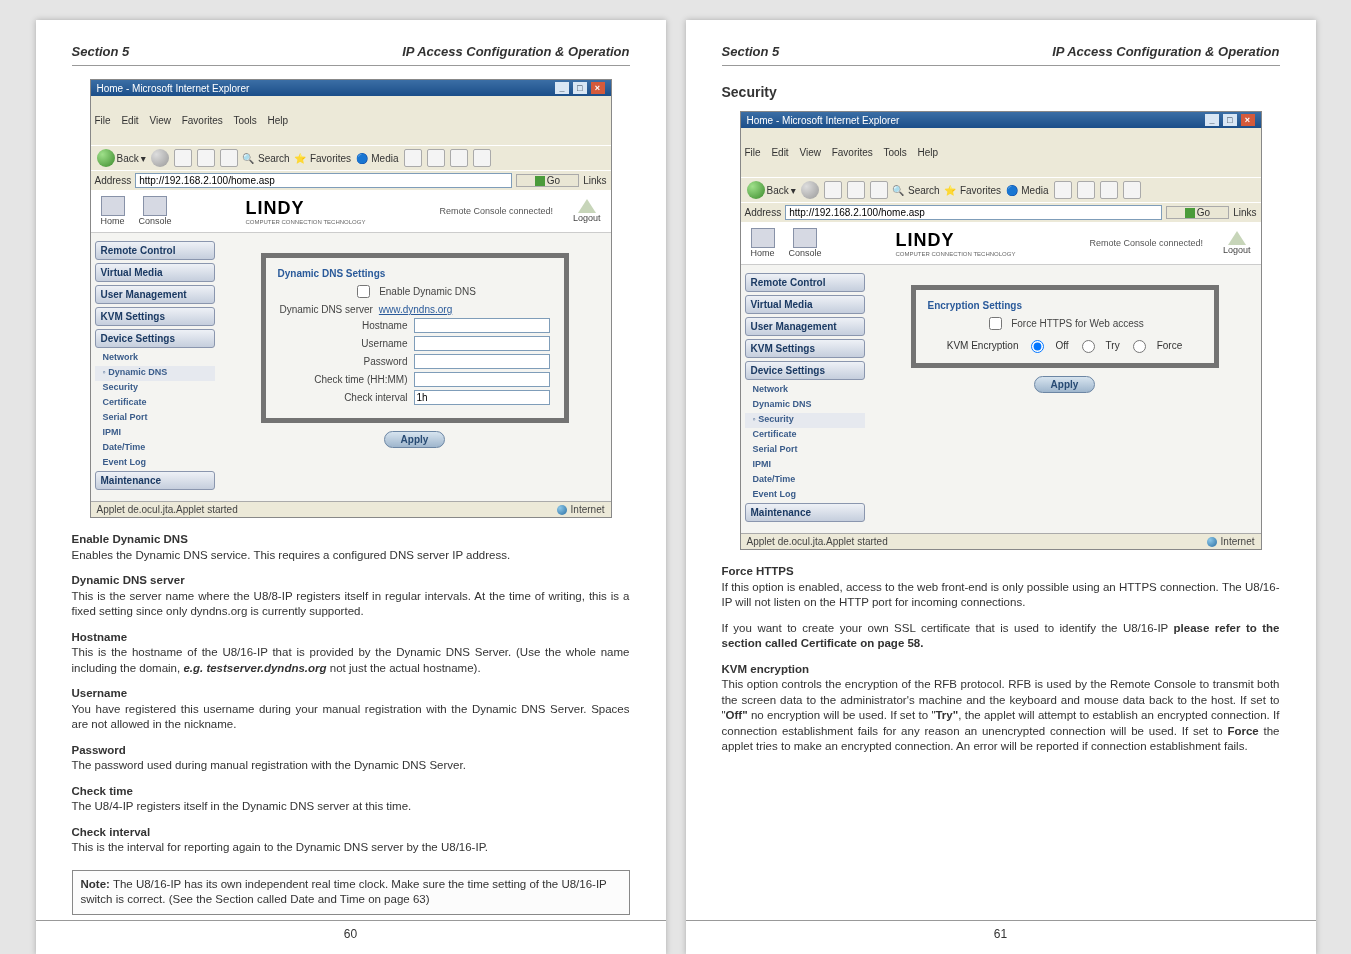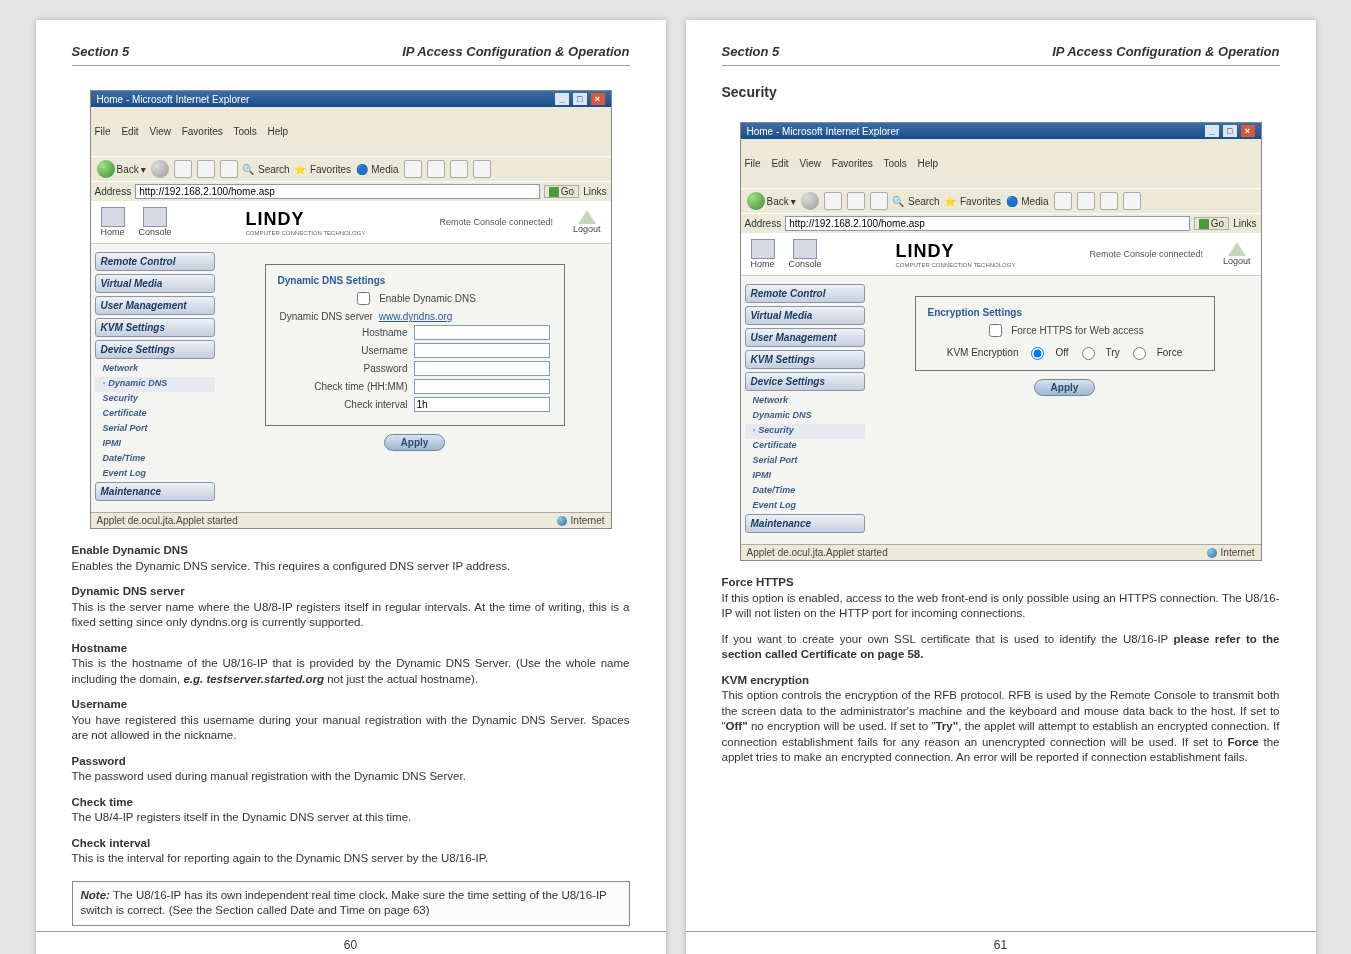--- a/index.html
+++ b/index.html
@@ -39,21 +39,21 @@
     font-weight: bold;
     font-size: 13px;
   }
   .header-right {
     font-style: italic;
     font-weight: bold;
     font-size: 13px;
   }
   .screenshot {
     border: 1px solid #888;
-    margin: 12px auto 14px auto;
+    margin: 1px auto 14px auto;
     width: 520px;
     font-size: 10px;
     background: #fff;
   }
   .ie-titlebar {
     background: linear-gradient(#3b6ea5, #1b4e89);
     color: #fff;
     padding: 2px 6px;
     display: flex;
     justify-content: space-between;
@@ -112,21 +112,21 @@
     gap: 4px;
     font-size: 10px;
   }
   .ie-address input {
     flex: 1;
     font-size: 10px;
     padding: 1px 3px;
     border: 1px solid #7f9db9;
   }
   .ie-address .go {
-    background: #e9e6d4; border: 1px solid #aaa; padding: 0 4px;
+    background: #e9e6d4; border: 1px solid #aaa; padding: 0 18px;
     display: inline-flex; align-items: center; gap: 2px;
   }
   .ie-address .go .sq { width: 10px; height: 10px; background: #4a9b3a; display: inline-block; }
   .app-body {
     display: flex;
     min-height: 260px;
     background: #f4f4f1;
   }
   .topbar {
     display: flex;
@@ -154,21 +154,20 @@
   }
   .topbar .logout-block {
     display: flex; flex-direction: column; align-items: center; font-size: 9px; color: #444;
   }
   .topbar .logout-shape {
     width: 0; height: 0; border-left: 9px solid transparent; border-right: 9px solid transparent; border-bottom: 14px solid #c7d5b9;
   }
   .sidebar {
     width: 120px;
     padding: 8px 4px;
-    font-style: italic;
   }
   .sidebar .item {
     background: linear-gradient(#eef1f6, #c5cedd);
     border: 1px solid #8a96ae;
     border-radius: 3px;
     padding: 3px 5px;
     margin-bottom: 3px;
     font-size: 10px;
     font-weight: bold;
     color: #1b3a63;
@@ -181,21 +180,21 @@
   }
   .sidebar .sub.active { background: #e6e9ef; }
   .main-panel {
     flex: 1;
     padding: 20px 12px;
     display: flex;
     justify-content: center;
     align-items: flex-start;
   }
   .fieldset {
-    border: 1px solid #737373;
+    border: 5px solid #737373;
     padding: 10px 14px;
     font-size: 10px;
     min-width: 270px;
   }
   .fieldset .legend {
     color: #2a5a9a;
     font-weight: bold;
     margin-top: -18px;
     margin-left: -6px;
     background: #f4f4f1;
@@ -240,21 +239,21 @@
   .para { font-size: 11.5px; line-height: 1.35; text-align: justify; margin: 0 0 10px 0; }
   .para .bold { font-weight: bold; }
   .note-box {
     border: 1px solid #888;
     background: #fcfcfc;
     padding: 6px 8px;
     font-size: 11.5px;
     line-height: 1.35;
     margin-top: 4px;
   }
-  .note-box .lbl { font-style: italic; font-weight: bold; }
+  .note-box .lbl { font-weight: bold; }
   .page-number {
     position: absolute;
     bottom: 14px;
     left: 0; right: 0;
     text-align: center;
     border-top: 1px solid #999;
     padding-top: 6px;
     font-size: 12px;
   }
   .radio-row { display: flex; gap: 8px; align-items: center; margin-top: 4px; }
@@ -392,21 +391,21 @@
         <span>Applet de.ocul.jta.Applet started</span>
         <span class="net">
             <span class="globe"></span>
             <span>Internet</span>
           </span>
       </div>
     </div>
 
     <p class="para"><span class="bold">Enable Dynamic DNS</span><br><span>Enables the Dynamic DNS service. This requires a configured DNS server IP address.</span></p>
     <p class="para"><span class="bold">Dynamic DNS server</span><br><span>This is the server name where the U8/8-IP registers itself in regular intervals. At the time of writing, this is a fixed setting since only dyndns.org is currently supported.</span></p>
-    <p class="para"><span class="bold">Hostname</span><br><span>This is the hostname of the U8/16-IP that is provided by the Dynamic DNS Server. (Use the whole name including the domain, </span><span class="bold" style="font-style:italic;">e.g. testserver.started.org</span><span> not just the actual hostname).</span></p>
+    <p class="para"><span class="bold">Hostname</span><br><span>This is the hostname of the U8/16-IP that is provided by the Dynamic DNS Server. (Use the whole name including the domain, </span><span class="bold" style="font-style:italic;">e.g. testserver.dyndns.org</span><span> not just the actual hostname).</span></p>
     <p class="para"><span class="bold">Username</span><br><span>You have registered this username during your manual registration with the Dynamic DNS Server. Spaces are not allowed in the nickname.</span></p>
     <p class="para"><span class="bold">Password</span><br><span>The password used during manual registration with the Dynamic DNS Server.</span></p>
     <p class="para"><span class="bold">Check time</span><br><span>The U8/4-IP registers itself in the Dynamic DNS server at this time.</span></p>
     <p class="para"><span class="bold">Check interval</span><br><span>This is the interval for reporting again to the Dynamic DNS server by the U8/16-IP.</span></p>
     <div class="note-box">
       <span class="lbl">Note:</span><span> The U8/16-IP has its own independent real time clock. Make sure the time setting of the U8/16-IP switch is correct. </span><span class="bold">(See the Section called Date and Time on page 63)</span>
     </div>
 
     <div class="page-number">60</div>
   </div>

